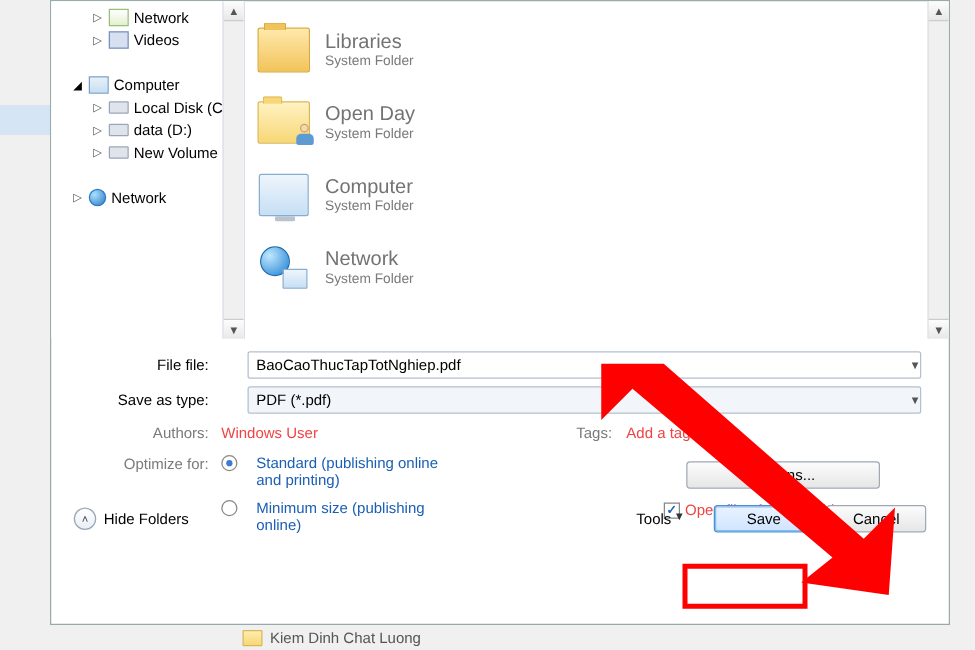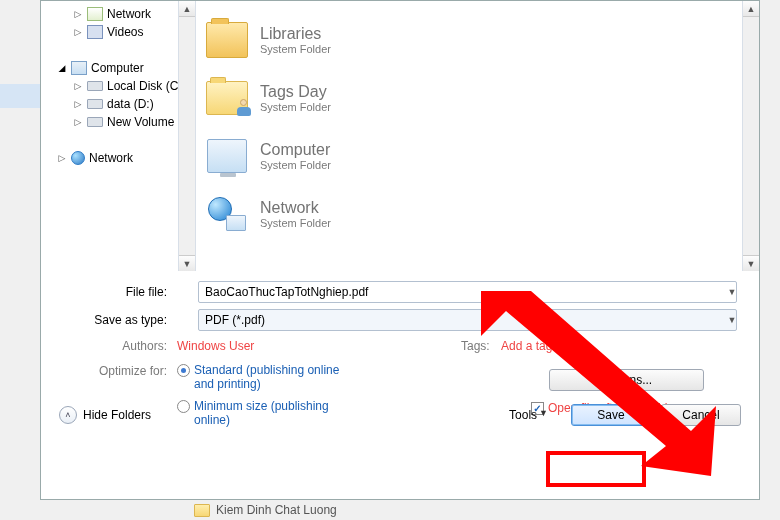--- a/index.html
+++ b/index.html
@@ -38,21 +38,21 @@
 .meta-row { display:flex; align-items:flex-start; gap:6px; margin:8px 0 10px 0; }
 .meta-label { width:112px; text-align:right; color:#7a7a7a; padding-right:4px; }
 .meta-link { color:#ef4444; }
 .meta-tags { position:absolute; left:420px; }
 .meta-tags .meta-label { width:auto; }
 .meta-tags .meta-link { margin-left:4px; }
 
 .opt-row { display:flex; align-items:flex-start; gap:6px; margin-left:0; }
 .opt-label { width:112px; text-align:right; color:#7a7a7a; padding-right:4px; padding-top:1px; }
 .radio-col { display:flex; flex-direction:column; gap:8px; }
-.radio-item { display:flex; align-items:flex-start; gap:4px; }
+.radio-item { display:flex; align-items:flex-start; gap:15px; }
 .radio { width:13px; height:13px; border:1px solid #888; border-radius:50%; background:#fff; display:inline-flex; align-items:center; justify-content:center; margin-top:1px; }
 .radio.checked::after { content:""; width:5px; height:5px; border-radius:50%; background:#3d7ad1; }
 .radio-text { color:#1a5fb4; max-width:160px; line-height:14px; }
 
 .options-btn { position:absolute; left:508px; top:98px; width:155px; height:22px; background:linear-gradient(#fcfcfc,#e6e6e6); border:1px solid #a0a8b4; border-radius:3px; }
 
 .open-after { position:absolute; left:490px; top:130px; display:flex; align-items:center; gap:4px; }
 .chk { width:13px; height:13px; border:1px solid #888; background:#fff; display:inline-flex; align-items:center; justify-content:center; color:#1a5fb4; font-size:10px; font-weight:bold; }
 
 .bottom { position:absolute; left:0; right:0; bottom:0; height:44px; display:flex; align-items:center; padding:0 18px; gap:10px; }
@@ -161,21 +161,21 @@
       <div class="folder-row">
         <div class="big-icon">
             <div class="big-fold">
               <div class="user-bubble">
                 <div class="head"></div>
                 <div class="body"></div>
               </div>
             </div>
           </div>
         <div class="folder-meta">
-          <span class="folder-name">Tags Day</span>
+          <span class="folder-name">Open Day</span>
           <span class="folder-sub">System Folder</span>
         </div>
       </div>
       <div class="folder-row">
         <div class="big-icon">
             <div class="big-comp"></div>
           </div>
         <div class="folder-meta">
           <span class="folder-name">Computer</span>
           <span class="folder-sub">System Folder</span>

